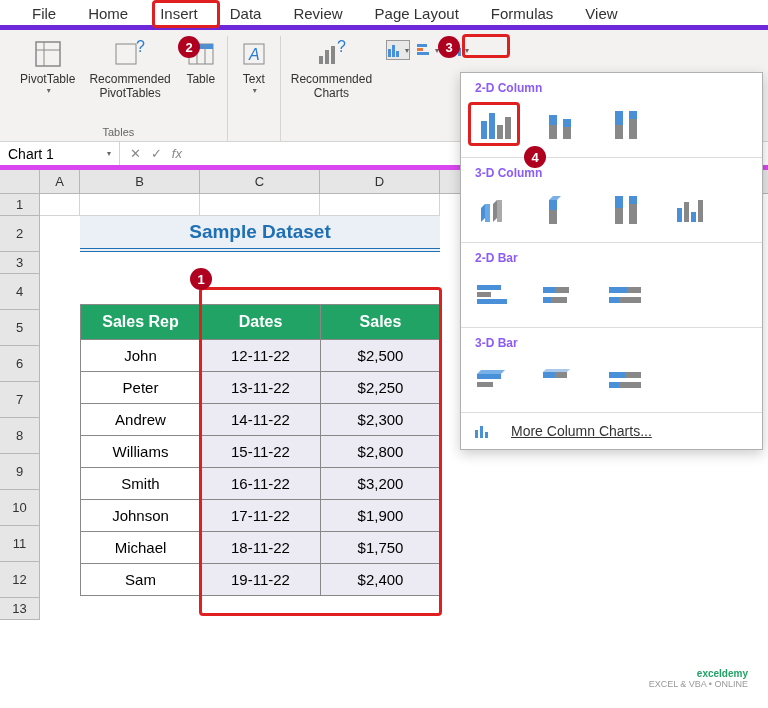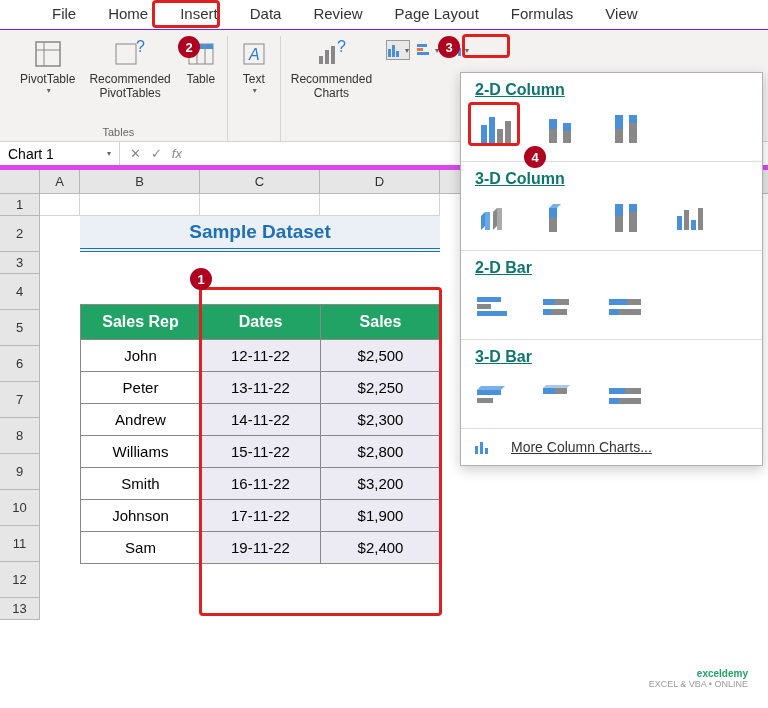--- a/index.html
+++ b/index.html
@@ -1,19 +1,19 @@
 <!DOCTYPE html>
 <html><head>
 <meta charset="utf-8">
 <style>
 * { box-sizing: border-box; margin: 0; padding: 0; font-family: 'Segoe UI', Arial, sans-serif; }
 body { background: #fff; width: 768px; height: 708px; overflow: hidden; position: relative; }
 
 
-.tabs { display: flex; background: #fff; border-bottom: 1px solid #6d28d9; height: 30px; padding-left: 36px; }
+.tabs { display: flex; background: #fff; border-bottom: 5px solid #6d28d9; height: 30px; padding-left: 16px; }
 .tab { padding: 5px 16px; font-size: 15px; color: #333; cursor: pointer; }
 .tab.last { padding-right: 8px; }
 
 
 .ribbon { display: flex; background: #f3f2f1; border-bottom: 1px solid #d4d4d4; height: 112px; padding: 6px 10px 0; }
 .group { display: flex; flex-direction: column; align-items: center; border-right: 1px solid #d4d4d4; padding: 0 4px; }
 .group-label { font-size: 11px; color: #666; margin-top: auto; padding: 2px 0 3px; }
 .group-buttons { display: flex; gap: 2px; }
 .rbtn { display: flex; flex-direction: column; align-items: center; padding: 2px 6px; font-size: 12px; color: #333; cursor: pointer; text-align: center; line-height: 1.2; }
 .ricon { width: 32px; height: 32px; display: flex; align-items: center; justify-content: center; margin-bottom: 2px; }
@@ -48,21 +48,21 @@
 .data-title { position: absolute; left: 80px; top: 22px; width: 360px; height: 36px; background: #eaf0f6; color: #1f6fb5; font-size: 19px; font-weight: 600; display: flex; align-items: center; justify-content: center; border-bottom: 4px double #1f6fb5; text-align: right; }
 .data-table { position: absolute; left: 80px; top: 110px; }
 .data-table table { border-collapse: collapse; }
 .data-table th { background: #21a366; color: #fff; font-weight: 600; font-size: 16px; padding: 8px 0; width: 120px; border: 1px solid #888; }
 .data-table td { background: #fff; font-size: 15px; text-align: center; padding: 7px 0; width: 120px; border: 1px solid #888; }
 .data-table td.sel { background: #ecebf4; }
 
 
 .dropdown { position: absolute; left: 460px; top: 72px; width: 303px; background: #fff; border: 1px solid #b0b0b0; box-shadow: 0 4px 12px rgba(0,0,0,0.2); z-index: 30; }
 .dd-section { padding: 8px 14px; }
-.dd-title { font-size: 16px; font-weight: 600; color: #0f766e; margin-bottom: 8px; text-decoration: underline; }
+.dd-title { font-size: 12px; font-weight: 600; color: #8b5cf6; margin-bottom: 8px; }
 .dd-icons { display: flex; gap: 22px; padding: 4px 0 8px; }
 .dd-icon { width: 44px; height: 34px; display: flex; align-items: flex-end; justify-content: center; cursor: pointer; }
 .dd-sep { border-top: 1px solid #ddd; }
 .dd-footer { display: flex; align-items: center; gap: 20px; padding: 10px 14px; font-size: 14px; cursor: pointer; }
 .dd-footer span { text-decoration: underline; color: #333; }
 
 
 .redbox { position: absolute; border: 3px solid #e02020; border-radius: 4px; z-index: 50; pointer-events: none; }
 .badge { position: absolute; width: 22px; height: 22px; border-radius: 50%; background: #b00020; color: #fff; font-size: 13px; font-weight: bold; display: flex; align-items: center; justify-content: center; z-index: 55; }
 
@@ -282,20 +282,25 @@
             <td>Smith</td>
             <td class="sel">16-11-22</td>
             <td class="sel">$3,200</td>
           </tr>
       <tr>
             <td>Johnson</td>
             <td class="sel">17-11-22</td>
             <td class="sel">$1,900</td>
           </tr>
       <tr>
+            <td>Michael</td>
+            <td class="sel">18-11-22</td>
+            <td class="sel">$1,750</td>
+          </tr>
+      <tr>
             <td>Sam</td>
             <td class="sel">19-11-22</td>
             <td class="sel">$2,400</td>
           </tr>
     </tbody>
       </table>
   </div>
 </div>
 
 <div class="dropdown">

